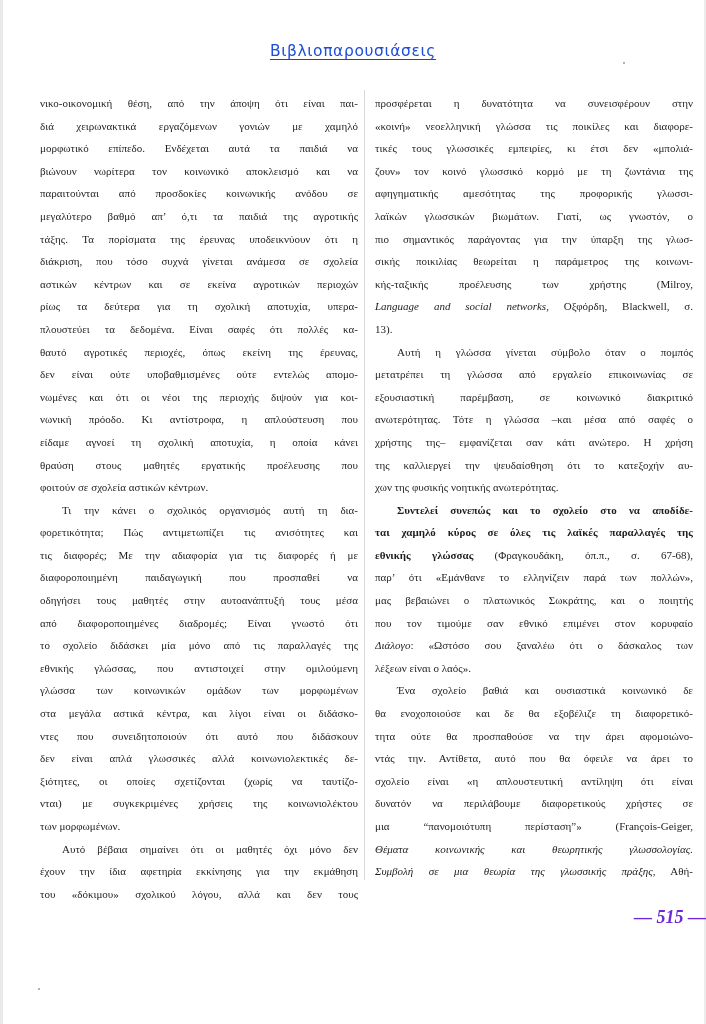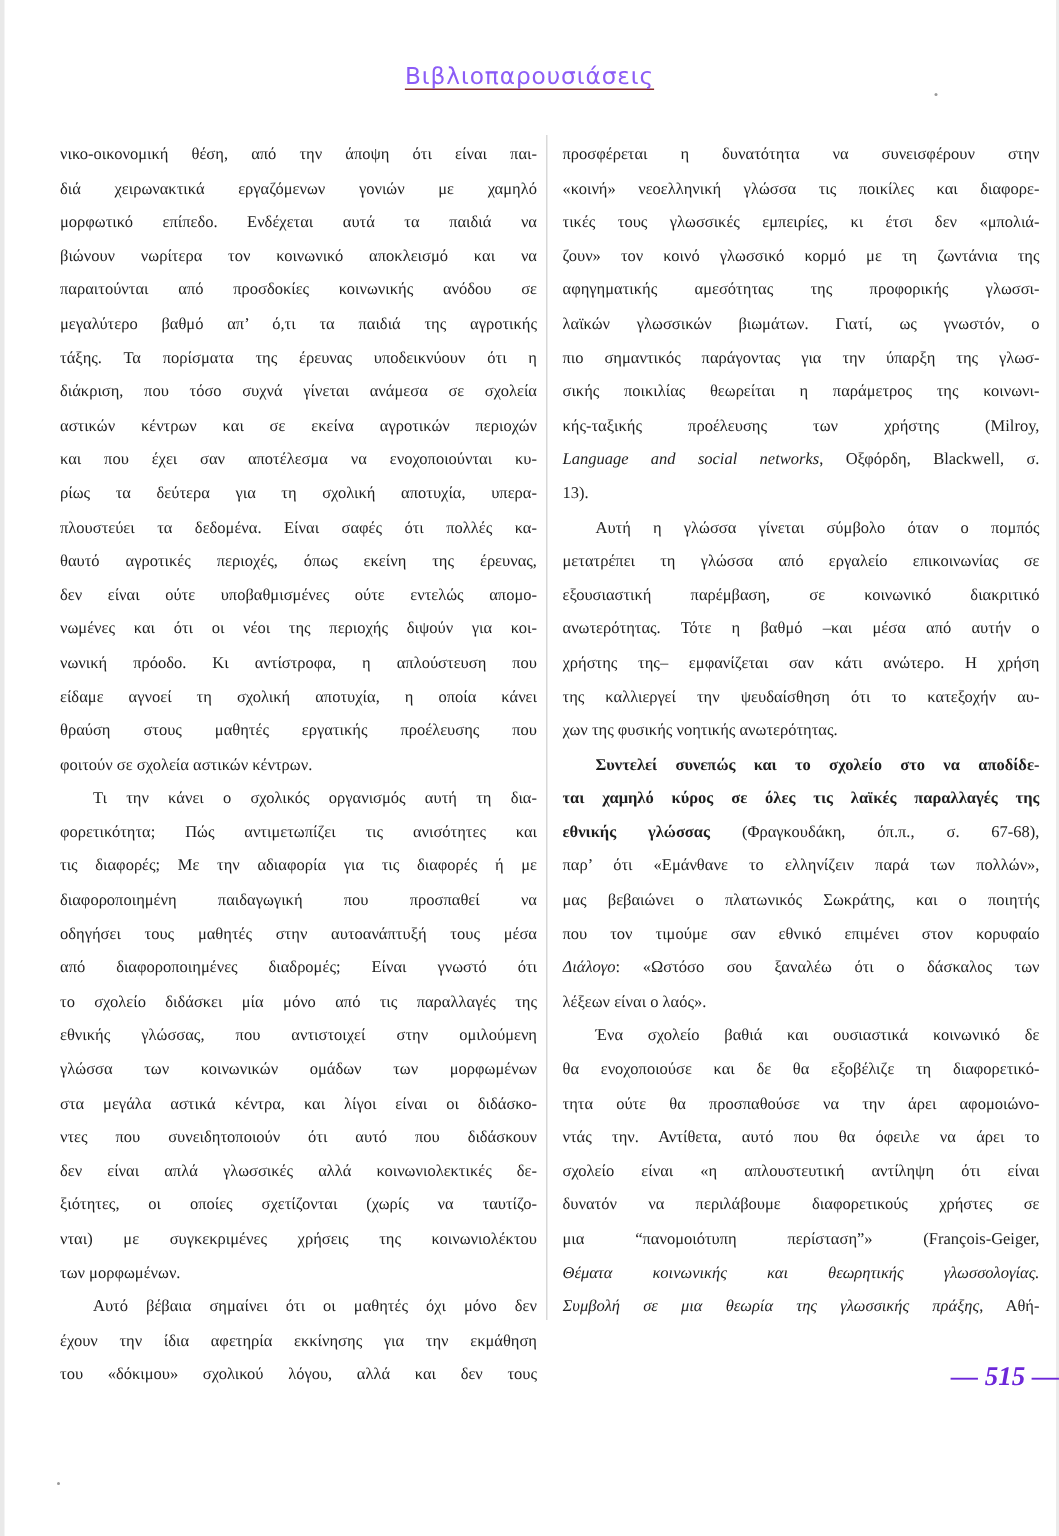--- a/index.html
+++ b/index.html
@@ -1,20 +1,20 @@
 <!DOCTYPE html>
 <html><head>
 <meta charset="utf-8">
 <style>
   html, body { margin: 0; padding: 0; background: #ffffff; }
   body { width: 706px; height: 1024px; position: relative; overflow: hidden; font-family: "Liberation Serif", "DejaVu Serif", serif; color: #1e1e1e; }
   .page-edge-left { position: absolute; left: 0; top: 0; width: 3px; height: 1024px; background: #e9e9e9; }
   .page-edge-right { position: absolute; right: 0; top: 0; width: 2px; height: 1024px; background: #ececec; }
   .header { position: absolute; top: 42px; left: 0; width: 706px; text-align: center; }
-  .header-title { font-family: "DejaVu Sans", "Liberation Sans", sans-serif; font-size: 15.5px; letter-spacing: 0.6px; color: #8b5cf6; text-decoration: underline; text-decoration-color: #8a2a2a; text-underline-offset: 3px; }
+  .header-title { font-family: "DejaVu Sans", "Liberation Sans", sans-serif; font-size: 15.5px; letter-spacing: 0.6px; color: #1d4ed8; text-decoration: underline; text-decoration-color: #8a2a2a; text-underline-offset: 3px; }
   .column { position: absolute; top: 92px; width: 318px; font-size: 11px; line-height: 22.6px; text-align: justify; }
   .col-left { left: 40px; }
   .col-right { left: 375px; }
   .divider { position: absolute; left: 364px; top: 90px; width: 1px; height: 790px; background: #d9d9d9; }
   .line { display: block; white-space: nowrap; text-align: justify; text-align-last: justify; height: 22.6px; overflow: hidden; }
   .line.last { text-align-last: left; }
   .indent { padding-left: 22px; }
   .bold { font-weight: bold; }
   .ital { font-style: italic; }
   .page-number { position: absolute; top: 907px; left: 0; width: 706px; text-align: right; font-family: "Liberation Serif", serif; font-style: italic; font-weight: bold; font-size: 18px; color: #6d28d9; }
@@ -33,21 +33,20 @@
 <div class="column col-left" id="col-left">
     <span class="line"><span>νικο-οικονομική θέση, από την άποψη ότι είναι παι-</span></span>
     <span class="line"><span>διά χειρωνακτικά εργαζόμενων γονιών με χαμηλό</span></span>
     <span class="line"><span>μορφωτικό επίπεδο. Ενδέχεται αυτά τα παιδιά να</span></span>
     <span class="line"><span>βιώνουν νωρίτερα τον κοινωνικό αποκλεισμό και να</span></span>
     <span class="line"><span>παραιτούνται από προσδοκίες κοινωνικής ανόδου σε</span></span>
     <span class="line"><span>μεγαλύτερο βαθμό απ’ ό,τι τα παιδιά της αγροτικής</span></span>
     <span class="line"><span>τάξης. Τα πορίσματα της έρευνας υποδεικνύουν ότι η</span></span>
     <span class="line"><span>διάκριση, που τόσο συχνά γίνεται ανάμεσα σε σχολεία</span></span>
     <span class="line"><span>αστικών κέντρων και σε εκείνα αγροτικών περιοχών</span></span>
-    <span class="line"><span>και που έχει σαν αποτέλεσμα να ενοχοποιούνται κυ-</span></span>
     <span class="line"><span>ρίως τα δεύτερα για τη σχολική αποτυχία, υπερα-</span></span>
     <span class="line"><span>πλουστεύει τα δεδομένα. Είναι σαφές ότι πολλές κα-</span></span>
     <span class="line"><span>θαυτό αγροτικές περιοχές, όπως εκείνη της έρευνας,</span></span>
     <span class="line"><span>δεν είναι ούτε υποβαθμισμένες ούτε εντελώς απομο-</span></span>
     <span class="line"><span>νωμένες και ότι οι νέοι της περιοχής διψούν για κοι-</span></span>
     <span class="line"><span>νωνική πρόοδο. Κι αντίστροφα, η απλούστευση που</span></span>
     <span class="line"><span>είδαμε αγνοεί τη σχολική αποτυχία, η οποία κάνει</span></span>
     <span class="line"><span>θραύση στους μαθητές εργατικής προέλευσης που</span></span>
     <span class="line last"><span>φοιτούν σε σχολεία αστικών κέντρων.</span></span>
     <span class="line indent"><span>Τι την κάνει ο σχολικός οργανισμός αυτή τη δια-</span></span>
@@ -78,21 +77,21 @@
     <span class="line"><span>αφηγηματικής αμεσότητας της προφορικής γλωσσι-</span></span>
     <span class="line"><span>λαϊκών γλωσσικών βιωμάτων. Γιατί, ως γνωστόν, ο</span></span>
     <span class="line"><span>πιο σημαντικός παράγοντας για την ύπαρξη της γλωσ-</span></span>
     <span class="line"><span>σικής ποικιλίας θεωρείται η παράμετρος της κοινωνι-</span></span>
     <span class="line"><span>κής-ταξικής προέλευσης των χρήστης (Milroy,</span></span>
     <span class="line"><span class="ital">Language and social networks</span><span>, Οξφόρδη, Blackwell, σ.</span></span>
     <span class="line last"><span>13).</span></span>
     <span class="line indent"><span>Αυτή η γλώσσα γίνεται σύμβολο όταν ο πομπός</span></span>
     <span class="line"><span>μετατρέπει τη γλώσσα από εργαλείο επικοινωνίας σε</span></span>
     <span class="line"><span>εξουσιαστική παρέμβαση, σε κοινωνικό διακριτικό</span></span>
-    <span class="line"><span>ανωτερότητας. Τότε η βαθμό –και μέσα από αυτήν ο</span></span>
+    <span class="line"><span>ανωτερότητας. Τότε η γλώσσα –και μέσα από σαφές ο</span></span>
     <span class="line"><span>χρήστης της– εμφανίζεται σαν κάτι ανώτερο. Η χρήση</span></span>
     <span class="line"><span>της καλλιεργεί την ψευδαίσθηση ότι το κατεξοχήν αυ-</span></span>
     <span class="line last"><span>χων της φυσικής νοητικής ανωτερότητας.</span></span>
     <span class="line indent"><span class="bold">Συντελεί συνεπώς και το σχολείο στο να αποδίδε-</span></span>
     <span class="line"><span class="bold">ται χαμηλό κύρος σε όλες τις λαϊκές παραλλαγές της</span></span>
     <span class="line"><span class="bold">εθνικής γλώσσας</span><span> (Φραγκουδάκη, όπ.π., σ. 67-68),</span></span>
     <span class="line"><span>παρ’ ότι «Εμάνθανε το ελληνίζειν παρά των πολλών»,</span></span>
     <span class="line"><span>μας βεβαιώνει ο πλατωνικός Σωκράτης, και ο ποιητής</span></span>
     <span class="line"><span>που τον τιμούμε σαν εθνικό επιμένει στον κορυφαίο</span></span>
     <span class="line"><span class="ital">Διάλογο</span><span>: «Ωστόσο σου ξαναλέω ότι ο δάσκαλος των</span></span>

